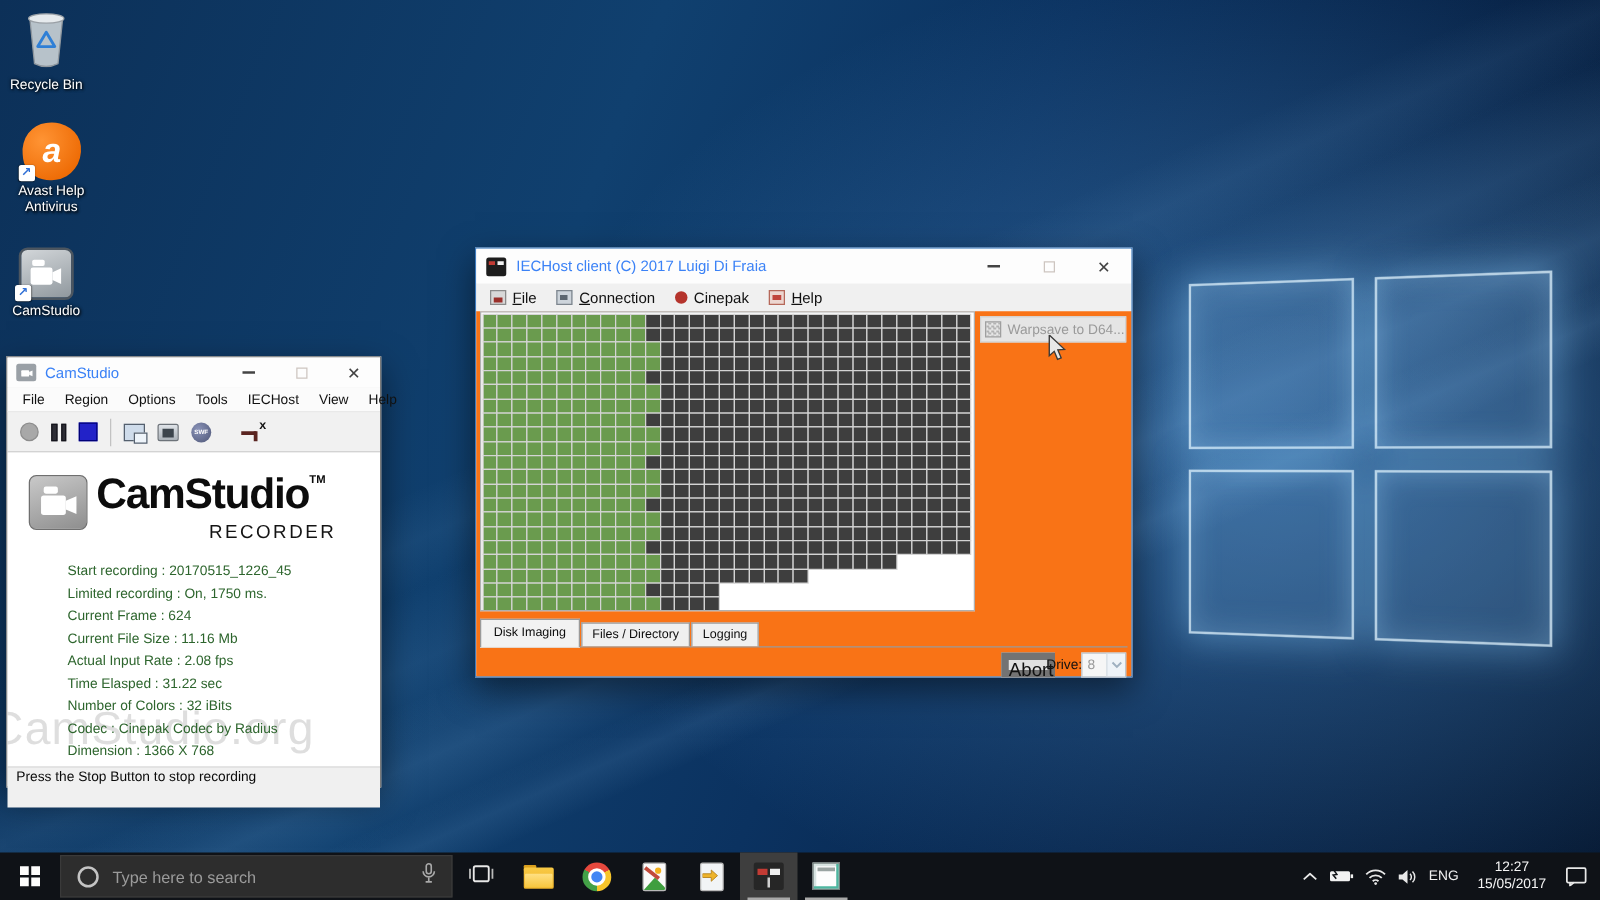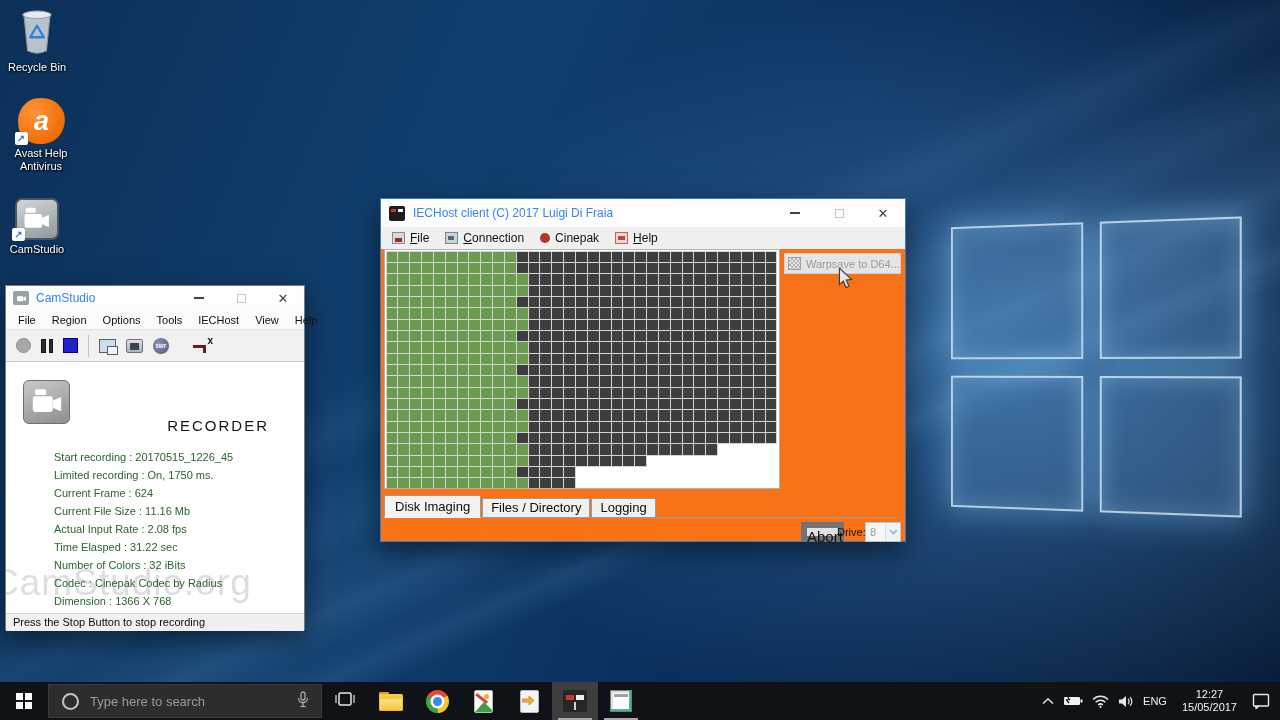--- a/index.html
+++ b/index.html
@@ -84,21 +84,21 @@
     display:flex; align-items:center; justify-content:center; }
   .cs-logo-title { position:absolute; left:71px; top:14px; font-size:34px; font-weight:bold; color:#0c0c0c;
     letter-spacing:-1px; }
   .cs-logo-tm { font-size:9px; vertical-align:20px; letter-spacing:0; font-weight:bold; }
   .cs-logo-sub { position:absolute; left:140px; top:55px; width:123px; text-align:right; font-size:15px;
     letter-spacing:2px; color:#141414; }
   #camstudio-stats { position:absolute; left:12px; top:86px; z-index:2; }
   .cs-stat { font-size:11px; color:#2d652d; height:18px; line-height:18px; white-space:nowrap;margin-left:36px; }
   .cs-watermark { position:absolute; left:-14px; top:200px; z-index:1; font-size:37px; color:#c9c9c9;
     opacity:.6; white-space:nowrap; letter-spacing:1px; }
-  #cs-statusbar { height:18px; background:#f0f0f0; border-top:1px solid #d4d4d4; font-size:11px;
+  #cs-statusbar { height:33px; background:#f0f0f0; border-top:1px solid #d4d4d4; font-size:11px;
     color:#0a0a0a; line-height:16px; padding-left:7px; }
 
   
   #iechost { left:380px; top:198px; width:526px; height:344px; border:1px solid #3d7bbf; }
   #iechost .titlebar { height:28px; padding-left:8px; }
   #iechost .wbtn { width:44px; }
   .iec-titleicon { width:16px; height:15px; background:#1d1d1d; border-radius:2px; margin-right:8px;
     position:relative; }
   .iec-titleicon:before { content:""; position:absolute; left:2px; top:3px; width:5px; height:3.5px; background:#c23b34; }
   .iec-titleicon:after  { content:""; position:absolute; left:8.5px; top:3px; width:5.5px; height:3.5px; background:#f2f2f2; }
@@ -119,21 +119,21 @@
   .cell { width:10.85px; height:10.35px; flex:none; box-shadow:0 0 0 1px #d4d4d4; }
   .cell.g { background:var(--c-green,#6a9b4e); }
   .cell.d { background:var(--c-dark,#3e3e3e); }
   #warpsave-btn { position:absolute; left:403px; top:4px; width:117px; height:21px; background:#e5e5e5;
     border:1px solid #d2d2d2; display:flex; align-items:center; gap:5px; padding-left:3px; }
   .warpsave-ic { width:13px; height:13px; border:1px solid #9f9f9f;
     background:repeating-conic-gradient(#b3b3b3 0 25%, #e6e6e6 0 50%) 0 0 / 4px 4px; }
   #warpsave-btn span { font-size:11px; color:#9a9a9a; white-space:nowrap; }
   #iec-tabs { position:absolute; left:3px; top:246px; right:3px; display:flex; align-items:flex-end;
     border-bottom:1px solid #9a9a9a; height:23px; }
-  .iec-tab { font-size:13px; color:#0c0c0c; background:#f0f0f0; border:1px solid #9a9a9a; border-bottom:none;
+  .iec-tab { font-size:10px; color:#0c0c0c; background:#f0f0f0; border:1px solid #9a9a9a; border-bottom:none;
     height:19px; line-height:18px; padding:0 8px; margin-right:1px; }
   .iec-tab.active { height:23px; line-height:22px; margin-bottom:-1px; border-bottom:1px solid #f0f0f0;
     padding:0 10px; background:#f2f2f2; }
   #iec-statusline { position:absolute; left:3px; top:273px; width:414px; height:20px; background:#f7f7f7;
     border:1px solid #aaaaaa; font-size:11px; color:#111; line-height:18px; padding-left:6px; }
   #abort-btn { position:absolute; left:420px; top:273px; width:43px; height:20px; background:#e1e1e1;
     border:6px solid #737373; font-size:15px; color:#111; text-align:center; line-height:18px; }
   #drive-label { position:absolute; left:456px; top:273px; font-size:11px; color:#111; line-height:20px; }
   #drive-combo { position:absolute; left:484px; top:273px; width:36px; height:20px; background:#f6f6f6;
     border:1px solid #bcc4cc; display:flex; }
@@ -144,21 +144,21 @@
 
   
   #cursor { position:absolute; left:838px; top:268px; z-index:40; }
 
   
   #taskbar { position:absolute; left:0; bottom:0; width:1280px; height:38px; background:#0f1217; z-index:30;
     display:flex; align-items:stretch; }
   #start-btn { width:48px; display:flex; align-items:center; justify-content:center; }
   .win-glyph { display:grid; grid-template-columns:7px 7px; grid-template-rows:7px 7px; gap:1.5px; }
   .win-glyph i { background:#fdfdfd; }
-  #search-box { width:274px; margin:2px 0; background:#2d2d2d; border:1px solid #3a3a3a; display:flex;
+  #search-box { width:314px; margin:2px 0; background:#2d2d2d; border:1px solid #3a3a3a; display:flex;
     align-items:center; }
   .cortana-ring { width:17px; height:17px; border:2px solid #c4c4c4; border-radius:50%; margin:0 11px 0 13px; }
   #search-box .stext { font-size:13px; color:#9b9b9b; flex:1; }
   .mic { margin-right:12px; }
   #taskview-btn { width:46px; display:flex; align-items:center; justify-content:center; }
   .app-slot { width:46px; display:flex; align-items:center; justify-content:center; position:relative; }
   .app-slot.active { background:#3e3e3e; }
   .app-slot .underline { position:absolute; bottom:0; left:6px; right:6px; height:2px; background:#a9a9a9; }
   
   .icon-explorer { position:relative; width:24px; height:19px; }
@@ -299,20 +299,21 @@
       </span>
     </div>
     <div id="cs-body">
       <span class="cs-logo-icon">
         <svg width="34" height="30" viewBox="0 0 24 20">
           <rect x="3.5" y="1" width="8" height="4" rx="1.2" fill="#fff"></rect>
           <rect x="2" y="6" width="14" height="11" rx="1.5" fill="#fff"></rect>
           <polygon points="16,9 22,6.5 22,16.5 16,14" fill="#fff"></polygon>
         </svg>
       </span>
+      <div class="cs-logo-title"><span>CamStudio</span><span class="cs-logo-tm">TM</span></div>
       <div class="cs-logo-sub">RECORDER</div>
       <div id="camstudio-stats">
           <div class="cs-stat">Start recording : 20170515_1226_45</div>
           <div class="cs-stat">Limited recording : On, 1750 ms.</div>
           <div class="cs-stat">Current Frame : 624</div>
           <div class="cs-stat">Current File Size : 11.16 Mb</div>
           <div class="cs-stat">Actual Input Rate : 2.08 fps</div>
           <div class="cs-stat">Time Elasped : 31.22 sec</div>
           <div class="cs-stat">Number of Colors : 32 iBits</div>
           <div class="cs-stat">Codec : Cinepak Codec by Radius</div>

